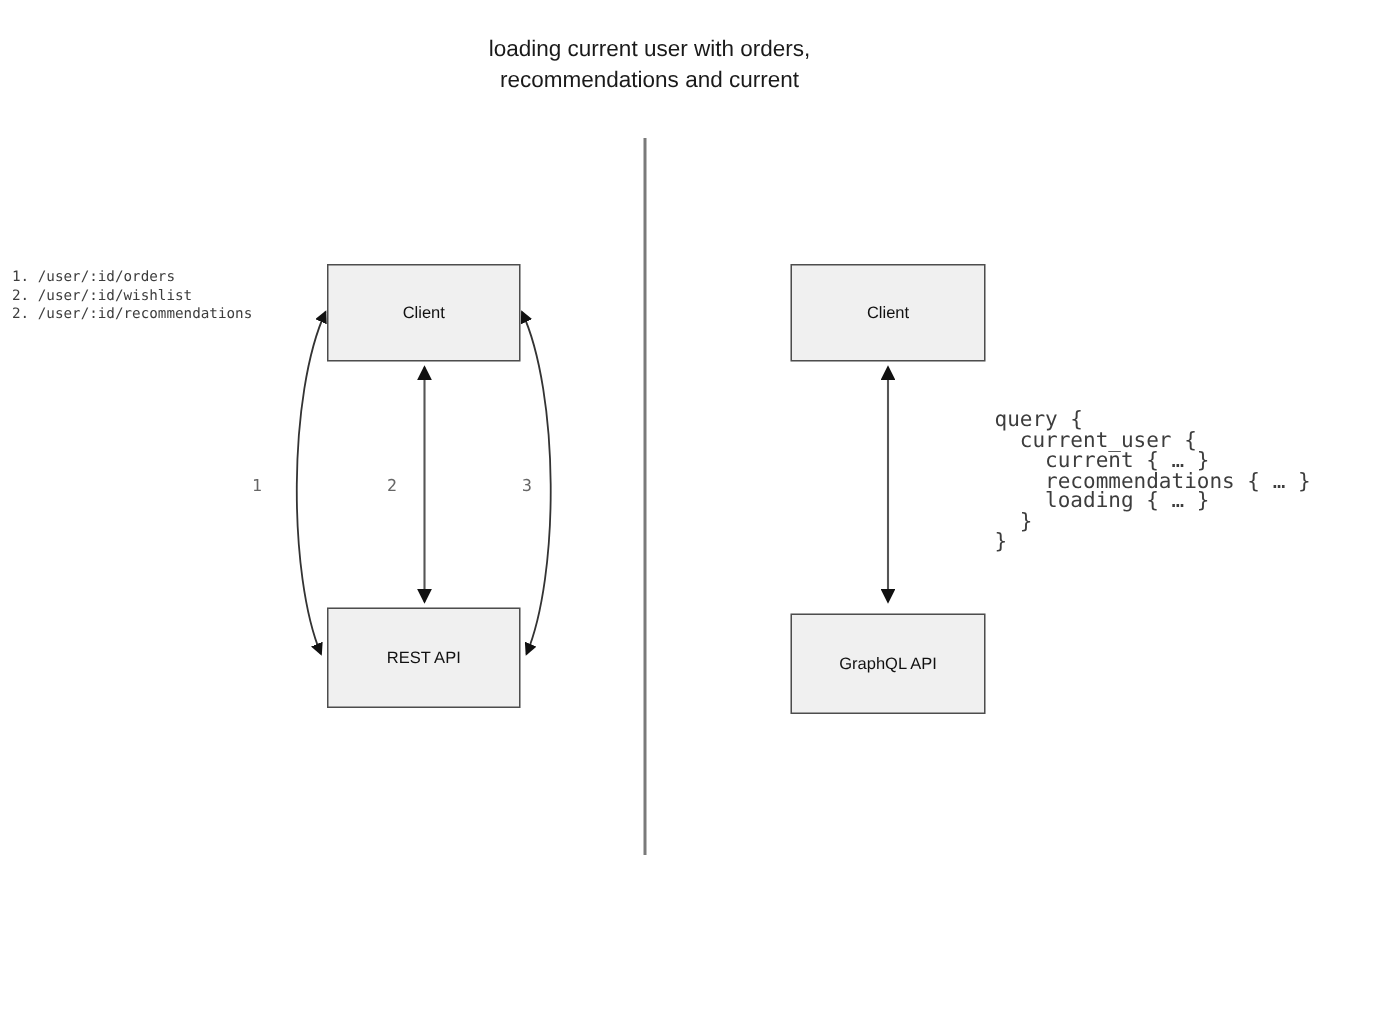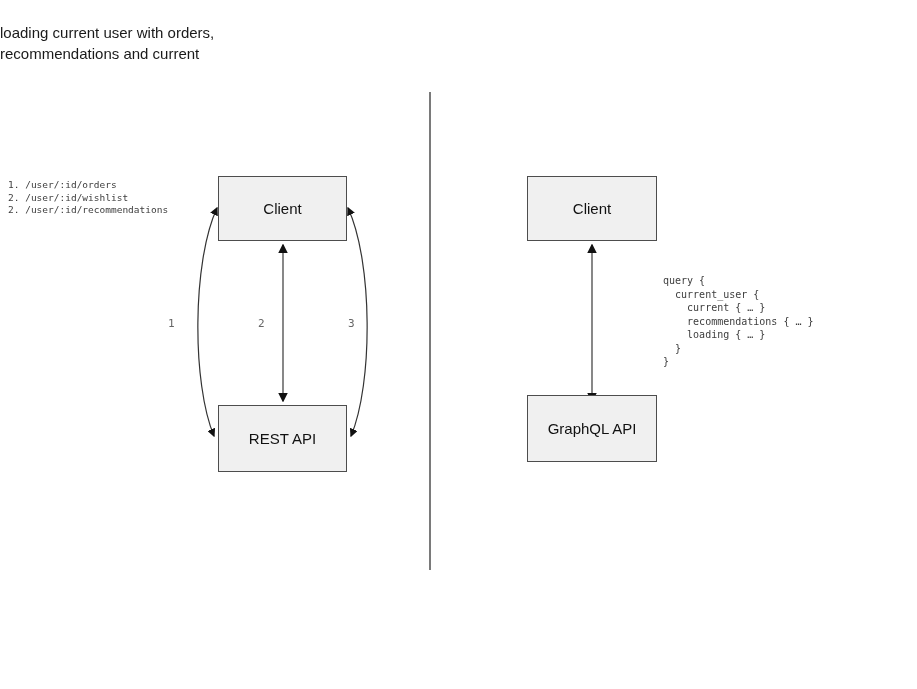--- a/index.html
+++ b/index.html
@@ -14,21 +14,21 @@
     background: #ffffff;
     overflow: hidden;
     font-family: "Liberation Sans", sans-serif;
     color: #1a1a1a;
   }
   .title {
     position: absolute;
     top: 22px;
     left: 0;
     width: 866px;
-    text-align: left;
+    text-align: center;
     font-size: 15px;
     line-height: 21px;
     color: #1a1a1a;
   }
   .divider {
     position: absolute;
     left: 429px;
     top: 92px;
     width: 2px;
     height: 478px;
@@ -42,45 +42,45 @@
   }
   .node {
     position: absolute;
     width: 129px;
     height: 65px;
     background: #f0f0f0;
     border: 1px solid #4d4d4d;
     display: flex;
     align-items: center;
     justify-content: center;
-    font-size: 15px;
+    font-size: 11px;
     color: #111111;
     box-sizing: border-box;
   }
   .node.client-left  { left: 218px; top: 176px; }
   .node.rest-api     { left: 218px; top: 405px; height: 67px; }
   .node.client-right { left: 527px; top: 176px; width: 130px; }
-  .node.graphql-api  { left: 527px; top: 395px; width: 130px; height: 67px; }
+  .node.graphql-api  { left: 527px; top: 409px; width: 130px; height: 67px; }
   .code {
     position: absolute;
     margin: 0;
     font-family: "DejaVu Sans Mono", "Liberation Mono", monospace;
     color: #3d3d3d;
     white-space: pre;
   }
   .endpoints {
     left: 8px;
     top: 179px;
     font-size: 9.5px;
     line-height: 12.5px;
   }
   .query {
     left: 663px;
     top: 274px;
-    font-size: 10px;
+    font-size: 14px;
     line-height: 13.5px;
   }
   .arrow-num {
     position: absolute;
     font-family: "DejaVu Sans Mono", "Liberation Mono", monospace;
     font-size: 11px;
     color: #666666;
   }
   .num-1 { left: 168px; top: 317px; }
   .num-2 { left: 258px; top: 317px; }

